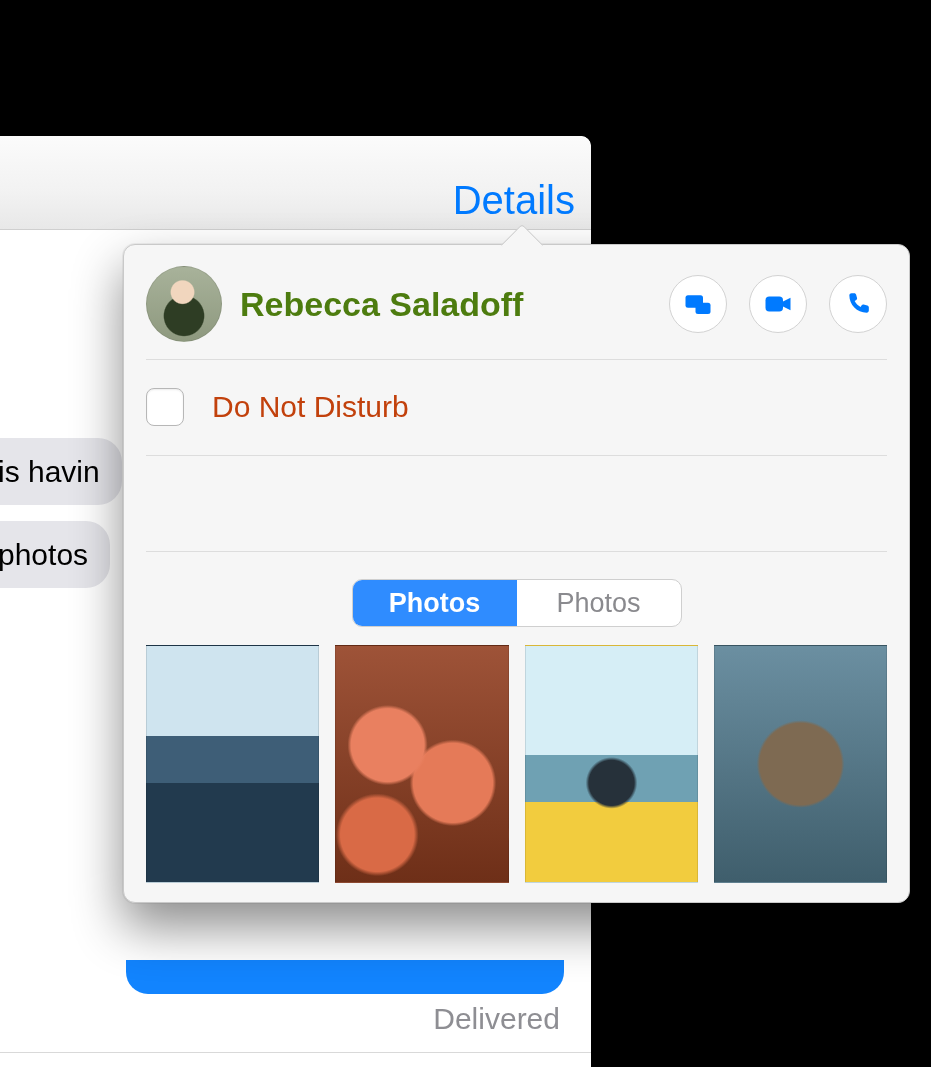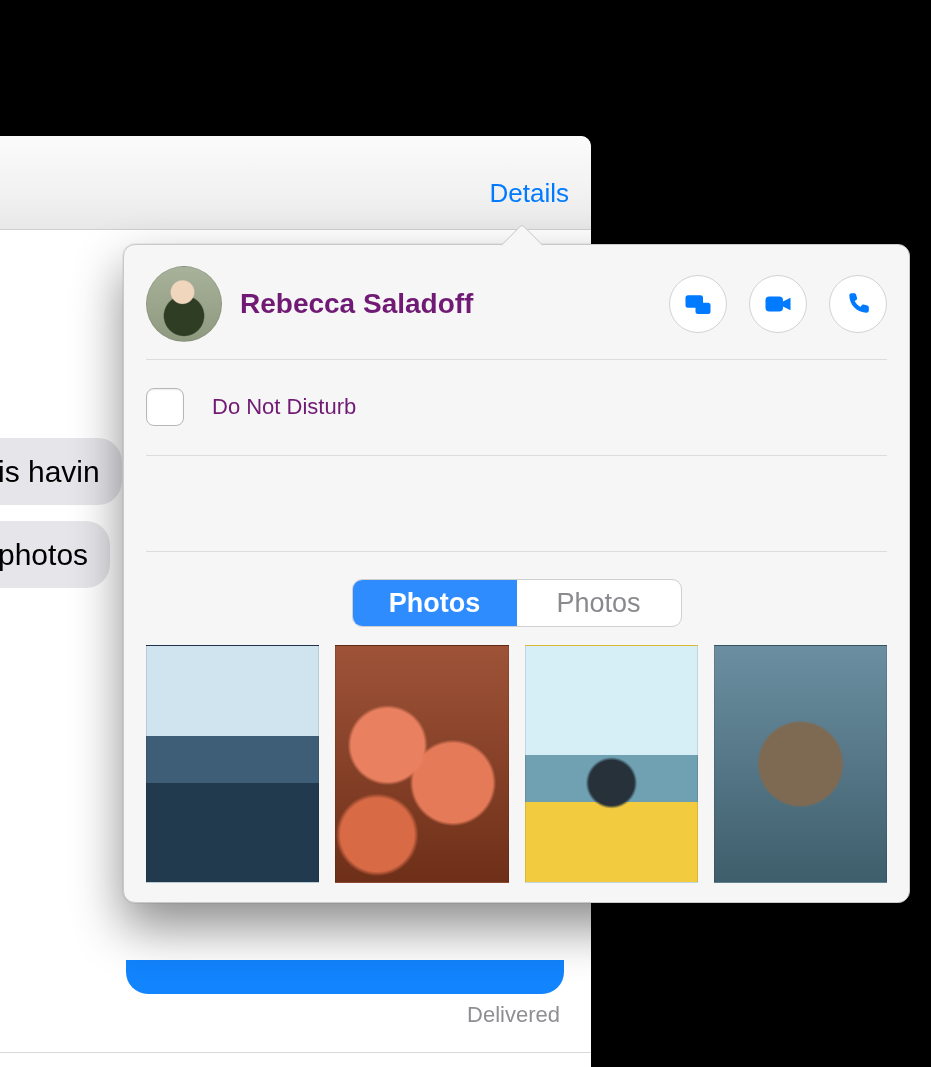--- a/index.html
+++ b/index.html
@@ -8,38 +8,38 @@
     position:absolute;left:0;top:136px;width:591px;height:931px;
     background:#fff;border-top-right-radius:10px;overflow:hidden;
     box-shadow:0 0 0 1px rgba(0,0,0,.08);
   }
   .titlebar{
     position:absolute;left:0;top:0;right:0;height:94px;
     background:linear-gradient(#fbfbfb,#f2f2f2 60%,#e8e8e8);
     border-bottom:1px solid #cfcfcf;border-top-right-radius:10px;
   }
   .details-link{
-    position:absolute;right:22px;top:42px;color:#007aff;font-size:26px;
+    position:absolute;right:16px;top:42px;color:#007aff;font-size:40px;
     font-weight:400;cursor:pointer;
   }
   .conversation{position:absolute;left:0;top:94px;right:0;bottom:0;padding-top:200px;}
   .bubble{display:inline-block;font-size:30px;line-height:1.3;padding:14px 22px;margin:8px 0;}
   .bubble.gray{background:#e5e5ea;color:#000;border-radius:24px;border-top-left-radius:6px;border-bottom-left-radius:6px;}
   .bubble.blue{background:#1284fe;color:#fff;border-radius:24px;border-bottom-left-radius:6px;}
   .row{width:100%;padding:0 24px;}
   .row.left{text-align:left;}
   .row.left .bubble{margin-left:-48px;}
   .row.right{text-align:right;padding-left:14px;}
   .row.right .bubble{text-align:left;}
   .image-bubble{
     position:absolute;left:126px;top:730px;width:438px;height:34px;
     background:#1284fe;border-bottom-left-radius:22px;border-bottom-right-radius:22px;
   }
   .delivered{
-    position:absolute;left:0;top:772px;width:560px;text-align:right;color:#8e8e93;font-size:22px;font-weight:500;
+    position:absolute;left:0;top:772px;width:560px;text-align:right;color:#8e8e93;font-size:30px;font-weight:500;
   }
   .sep{
     position:absolute;left:0;top:822px;right:0;height:1px;background:#d9d9d9;
   }
   
   .popover{
     position:absolute;left:123px;top:244px;width:787px;height:659px;
     background:#f6f6f6;border:1px solid #c9c9c9;border-radius:12px;
     box-shadow:0 24px 50px rgba(0,0,0,.45),0 0 0 1px rgba(0,0,0,.05);
   }
@@ -51,37 +51,37 @@
     position:absolute;left:22px;right:22px;top:18px;height:82px;display:flex;align-items:center;
   }
   .avatar{
     width:76px;height:76px;border-radius:50%;margin-right:18px;flex:none;
     background:
       radial-gradient(circle at 48% 34%, #f1d6be 0 18%, transparent 20%),
       radial-gradient(circle at 50% 66%, #2e3d24 0 32%, transparent 34%),
       linear-gradient(#a8b29a,#8e997f);
     border:1px solid rgba(0,0,0,.08);
   }
-  .contact-name{font-size:28px;font-weight:700;color:#701a75;flex:1;}
+  .contact-name{font-size:34px;font-weight:700;color:#4d7c0f;flex:1;}
   .action-btn{
     width:58px;height:58px;border-radius:50%;border:1.5px solid #d3d3d3;background:#fff;
     margin-left:22px;display:flex;align-items:center;justify-content:center;color:#007aff;cursor:pointer;
   }
   .hr{position:absolute;left:22px;right:22px;height:1px;background:#ddd;}
   .hr1{top:114px;} .hr2{top:210px;} .hr3{top:306px;}
   .opt-row{position:absolute;left:22px;right:22px;height:94px;display:flex;align-items:center;}
   .opt1{top:115px;} .opt2{top:211px;}
   .checkbox{
     width:38px;height:38px;border-radius:8px;border:1.5px solid #b7b7b7;background:#fff;margin-right:28px;cursor:pointer;
     display:flex;align-items:center;justify-content:center;flex:none;
     box-shadow:inset 0 1px 2px rgba(0,0,0,.08);
   }
   .checkbox.checked{background:#1b88f8;border-color:#0f6fe0;}
   .checkbox.checked svg{display:block;} .checkbox svg{display:none;}
-  .opt-label{font-size:22px;color:#701a75;}
+  .opt-label{font-size:30px;color:#c2410c;}
   .seg{
     position:absolute;left:50%;top:334px;transform:translateX(-50%);
     width:330px;height:48px;border:1px solid #cfcfcf;border-radius:10px;display:flex;overflow:hidden;background:#fff;
   }
   .seg-btn{flex:1;display:flex;align-items:center;justify-content:center;font-size:27px;color:#8a8a8e;cursor:pointer;}
   .seg-btn.active{background:#2f8cff;color:#fff;font-weight:600;}
   .thumbs{position:absolute;left:22px;right:22px;top:400px;height:238px;display:flex;gap:16px;}
   .thumb{flex:1;border:1px solid rgba(0,0,0,.1);cursor:pointer;}
   .thumb.a{background:linear-gradient(180deg,#cfe4ef 0 38%,#3e5e77 38% 58%,#223a4e 58% 100%);}
   .thumb.b{background:

